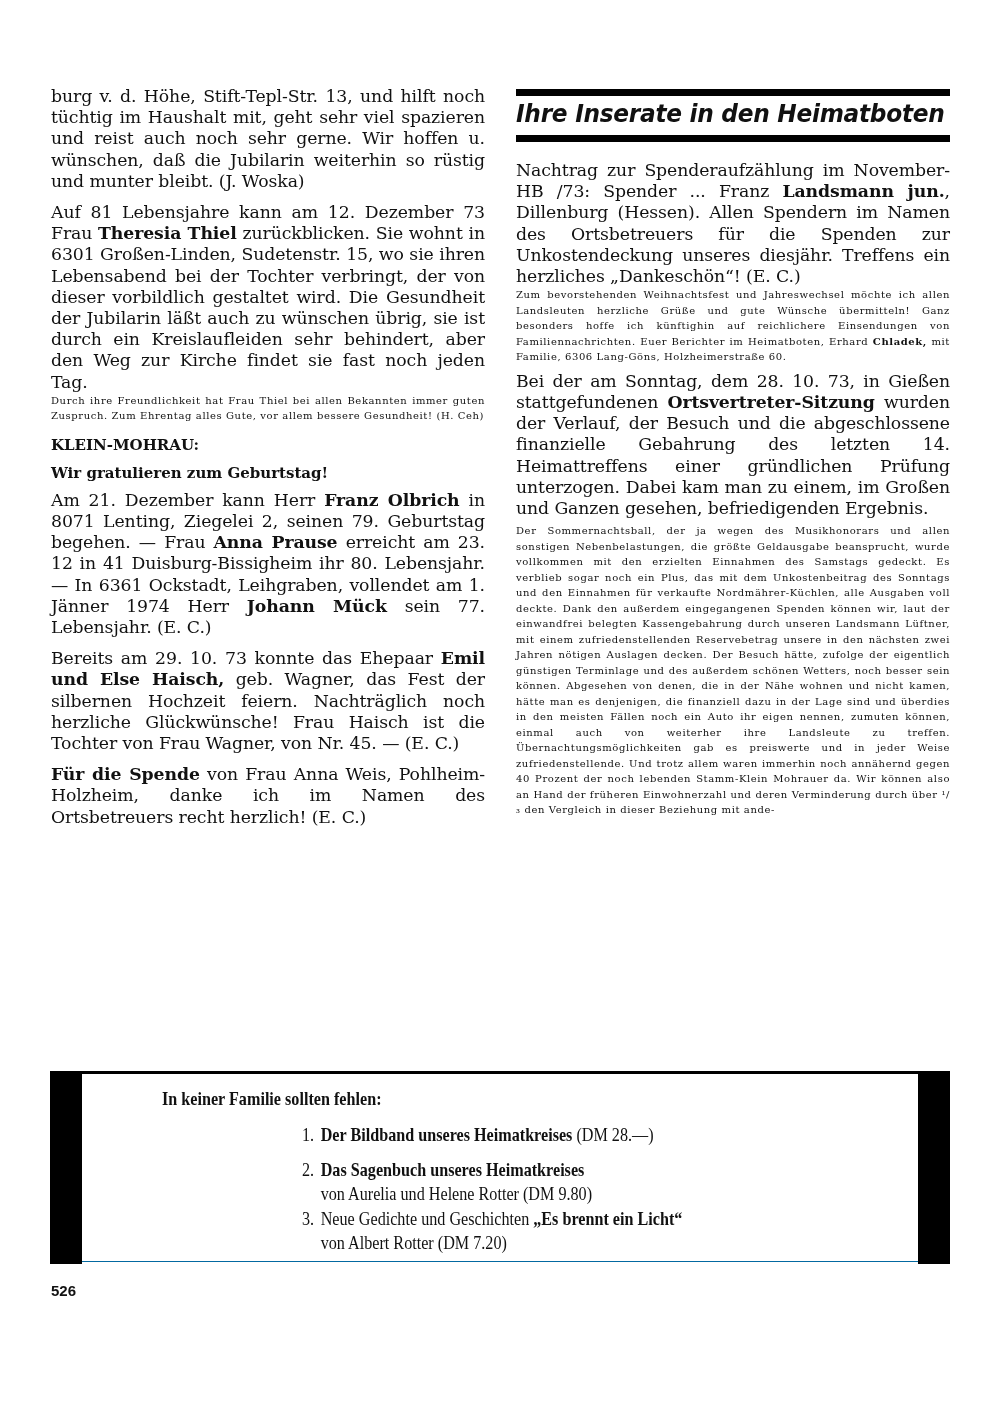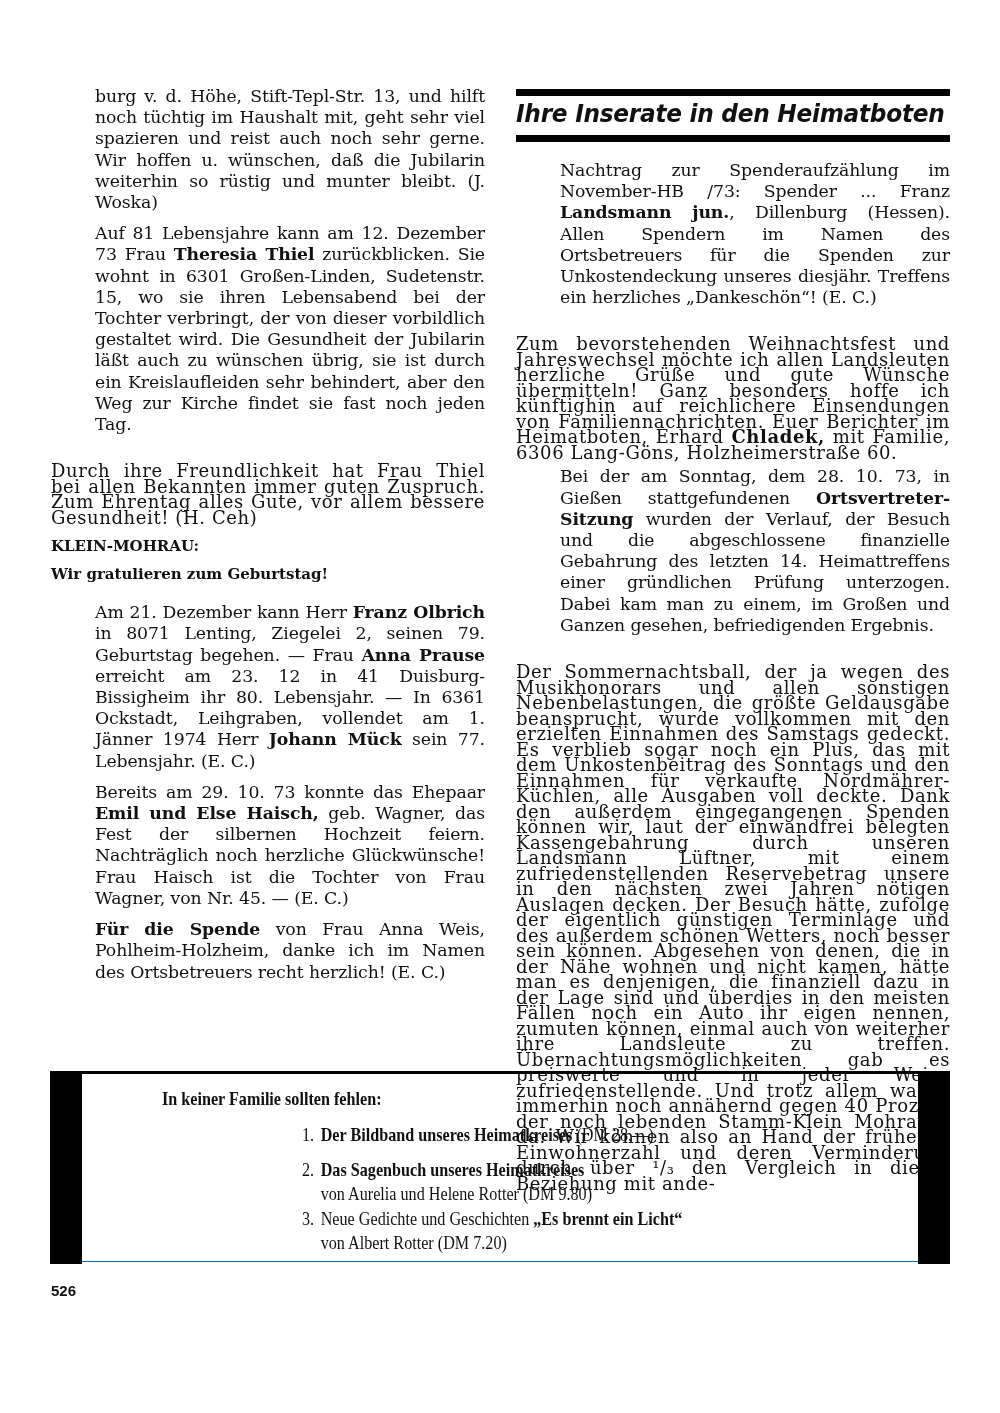--- a/index.html
+++ b/index.html
@@ -1,22 +1,22 @@
 <!DOCTYPE html>
 <html><head>
 <meta charset="utf-8">
 <style>
   html, body { margin: 0; padding: 0; background: #ffffff; }
   body { width: 1000px; height: 1413px; position: relative; overflow: hidden; color: #111; font-family: "DejaVu Serif", serif; }
   .col { position: absolute; top: 0; }
   .col-left { left: 51px; width: 434px; top: 86px; }
   .col-right { left: 516px; width: 434px; top: 86px; }
   p { margin: 0; text-align: justify; }
-  .big { font-size: 17.3px; line-height: 21.2px; letter-spacing: -0.1px; margin-left: 44px; }
-  .small { font-size: 18px; line-height: 15.5px; letter-spacing: 0.6px; margin-top: 28px; }
+  .big { font-size: 17.3px; line-height: 21.2px; letter-spacing: -0.1px; }
+  .small { font-size: 10px; line-height: 15.5px; letter-spacing: 0.6px; }
   .mb { margin-bottom: 10px; }
   .mb-s { margin-bottom: 6px; }
   b { font-weight: bold; }
   .heading { font-weight: bold; font-size: 15px; line-height: 22px; margin: 0; }
   .banner { position: relative; height: 56px; margin-top: 3px; margin-bottom: 15px; }
   .banner .bar { position: absolute; left: 0; right: 0; height: 7px; background: #000; }
   .banner .bar.top { top: 0; }
   .banner .bar.bottom { top: 46px; }
   .banner .title { position: absolute; left: 0; right: 0; top: 9px; text-align: center; font-family: "DejaVu Sans", sans-serif; font-weight: bold; font-style: italic; font-size: 25px; line-height: 32px; letter-spacing: -0.3px; transform: scaleX(0.93); transform-origin: left; white-space: nowrap; }
   .ad-box { position: absolute; left: 50px; top: 1071px; width: 900px; height: 191px; border-top: 3px solid #000; border-bottom: 1px solid #0369a1; box-sizing: border-box; }
@@ -35,21 +35,21 @@
 
 <div class="col col-left">
   <p class="big mb"><span>burg v. d. Höhe, Stift-Tepl-Str. 13, und hilft noch tüchtig im Haushalt mit, geht sehr viel spazieren und reist auch noch sehr gerne. Wir hoffen u. wünschen, daß die Jubilarin weiterhin so rüstig und munter bleibt. (J. Woska)</span></p>
 
   <p class="big"><span>Auf 81 Lebensjahre kann am 12. Dezember 73 Frau </span><b>Theresia Thiel</b><span> zurückblicken. Sie wohnt in 6301 Großen-Linden, Sudetenstr. 15, wo sie ihren Lebensabend bei der Tochter verbringt, der von dieser vorbildlich gestaltet wird. Die Gesundheit der Jubilarin läßt auch zu wünschen übrig, sie ist durch ein Kreislaufleiden sehr behindert, aber den Weg zur Kirche findet sie fast noch jeden Tag.</span></p>
 
   <p class="small mb"><span>Durch ihre Freundlichkeit hat Frau Thiel bei allen Bekannten immer guten Zuspruch. Zum Ehrentag alles Gute, vor allem bessere Gesundheit! (H. Ceh)</span></p>
 
 
   <h2 class="heading" style="margin-bottom:6px">KLEIN-MOHRAU:</h2>
-  <h3 class="heading" style="margin-bottom:17px">Wir gratulieren zum Geburtstag!</h3>
+  <h3 class="heading" style="margin-bottom:6px">Wir gratulieren zum Geburtstag!</h3>
 
   <p class="big mb"><span>Am 21. Dezember kann Herr </span><b>Franz Olbrich</b><span> in 8071 Lenting, Ziegelei 2, seinen 79. Geburtstag begehen. — Frau </span><b>Anna Prause</b><span> erreicht am 23. 12 in 41 Duisburg-Bissigheim ihr 80. Lebensjahr. — In 6361 Ockstadt, Leihgraben, vollendet am 1. Jänner 1974 Herr </span><b>Johann Mück</b><span> sein 77. Lebensjahr. (E. C.)</span></p>
 
   <p class="big mb"><span>Bereits am 29. 10. 73 konnte das Ehepaar </span><b>Emil und Else Haisch,</b><span> geb. Wagner, das Fest der silbernen Hochzeit feiern. Nachträglich noch herzliche Glückwünsche! Frau Haisch ist die Tochter von Frau Wagner, von Nr. 45. — (E. C.)</span></p>
 
   <p class="big"><b>Für die Spende</b><span> von Frau Anna Weis, Pohlheim-Holzheim, danke ich im Namen des Ortsbetreuers recht herzlich! (E. C.)</span></p>
 </div>
 
 <div class="col col-right">
   <div class="banner">

